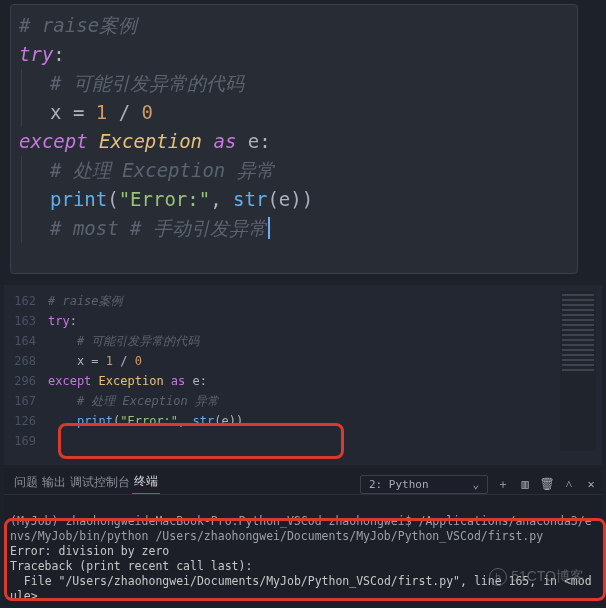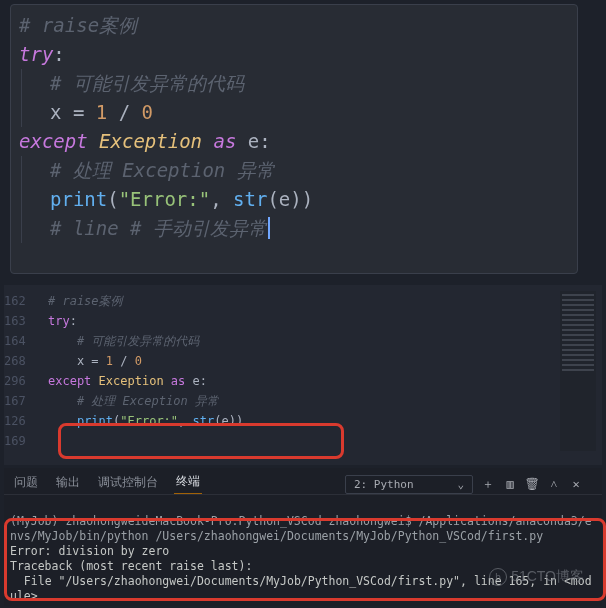--- a/index.html
+++ b/index.html
@@ -48,21 +48,21 @@
     left: 4px; top: 285px;
     width: 598px; height: 180px;
     background: #232731;
     font-size: 12px;
     line-height: 20px;
   }
   .gutter {
     position: absolute;
     left: 0; top: 6px;
     width: 32px;
-    text-align: left;
+    text-align: right;
     color: #4b5263;
   }
   .gutter div { height: 20px; }
   .code2 {
     position: absolute;
     left: 44px; top: 6px;
     width: 505px;
   }
   .code2 .line { height: 20px; white-space: pre; }
   .code2 .comment { color: #5c6370; font-style: italic; }
@@ -98,36 +98,35 @@
     font-size: 11.5px;
     line-height: 15px;
     color: #c5c8c6;
     overflow: hidden;
   }
   .term-tabs {
     display: flex;
     height: 26px;
     border-bottom: 1px solid #2c2f38;
     align-items: flex-end;
-    gap: 14px;
     padding-left: 8px;
     font-size: 12px;
     color: #8a8f99;
   }
   .term-tabs .tab { padding: 4px 2px; cursor: pointer; }
   .term-tabs .tab.active {
     color: #d7dae0;
     border-bottom: 1px solid #a16207;
   }
   .term-right {
     display: flex;
     align-items: center;
     gap: 8px;
     margin-left: auto;
-    margin-right: 19px;
+    margin-right: 4px;
     color: #a8abb2;
     font-size: 12px;
   }
   .term-select {
     display: flex; align-items: center; gap: 6px;
     padding: 1px 8px;
     border: 1px solid #3a3f4b;
     border-radius: 2px;
     font-size: 11px;
     min-width: 110px;
@@ -166,21 +165,21 @@
 <body>
 
 <div class="panel1">
   <div><span class="comment"># raise案例</span></div>
   <div><span class="kw">try</span><span class="ident">:</span></div>
   <div class="indent-guide"><span class="comment"># 可能引发异常的代码</span></div>
   <div class="indent-guide"><span class="ident">x</span><span class="ident"> = </span><span class="num">1</span><span class="ident"> / </span><span class="num">0</span></div>
   <div><span class="kw">except</span><span> </span><span class="cls">Exception</span><span> </span><span class="kw">as</span><span> </span><span class="ident">e</span><span class="ident">:</span></div>
   <div class="indent-guide"><span class="comment"># 处理 Exception 异常</span></div>
   <div class="indent-guide"><span class="call">print</span><span class="ident">(</span><span class="str">"Error:"</span><span class="ident">, </span><span class="call">str</span><span class="ident">(e))</span></div>
-  <div class="indent-guide"><span class="comment"># line  </span><span class="comment"># 手动引发异常</span><span class="cursor"></span></div>
+  <div class="indent-guide"><span class="comment"># most  </span><span class="comment"># 手动引发异常</span><span class="cursor"></span></div>
 </div>
 
 <div class="panel2">
   <div class="gutter">
     <div>162</div>
     <div>163</div>
     <div>164</div>
     <div>268</div>
     <div>296</div>
     <div>167</div>
@@ -231,21 +230,21 @@
       <span class="icon-btn">＋</span>
       <span class="icon-btn">▥</span>
       <span class="icon-btn">🗑</span>
       <span class="icon-btn">˄</span>
       <span class="icon-btn">✕</span>
     </div>
   </div>
   <div class="term-out">
 <span class="prompt">(MyJob) zhaohongweideMacBook-Pro:Python_VSCod zhaohongwei$ /Applications/anaconda3/envs/MyJob/bin/python /Users/zhaohongwei/Documents/MyJob/Python_VSCod/first.py</span>
 <span>Error: division by zero</span>
-<span>Traceback (most recent raise last):</span>
+<span>Traceback (print recent call last):</span>
 <span>  File "/Users/zhaohongwei/Documents/MyJob/Python_VSCod/first.py", line 165, in &lt;module&gt;</span>
 <span>    x = 1 / 0</span>
 
 
   </div>
 </div>
 <div class="highlight-box hl2"></div>
 
 <div class="watermark">
   <span class="circle">b</span>

